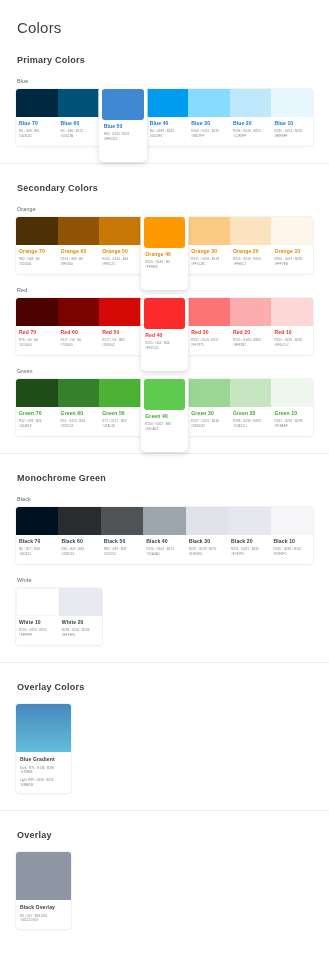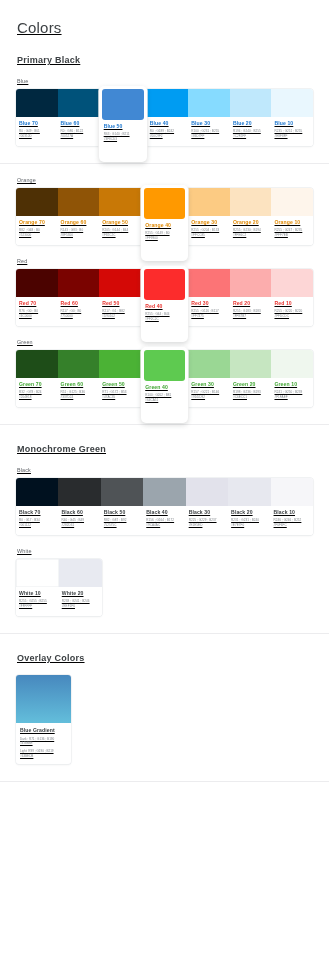--- a/index.html
+++ b/index.html
@@ -152,38 +152,38 @@
     position: absolute; z-index: 41;
     width: 16px; height: 16px;
     border: 1.4px solid #0f0f12;
     background: transparent;
   }
   .notch.tl { top: -8px; left: -8px; border-right: 0; border-bottom: 0; border-top-left-radius: 10px; }
   .notch.tr { top: -8px; right: -8px; border-left: 0; border-bottom: 0; border-top-right-radius: 10px; }
   .notch.bl { bottom: -8px; left: -8px; border-right: 0; border-top: 0; border-bottom-left-radius: 10px; }
   .notch.br { bottom: -8px; right: -8px; border-left: 0; border-top: 0; border-bottom-right-radius: 10px; }
 
-  .scroll-body { width: 100%; height: 100%; overflow: hidden; text-decoration: underline; }
+  .scroll-body { width: 100%; height: 100%; overflow: hidden; }
 </style>
 </head>
 <body>
 
 <div class="screen">
   <div class="notch tl"></div>
   <div class="notch tr"></div>
   <div class="notch bl"></div>
   <div class="notch br"></div>
 
   <div class="scroll-body">
 
     <div class="page-title">Colors</div>
 
     <div id="sections-root">
         <div class="section">
-          <div class="section-heading">Primary Black</div>
+          <div class="section-heading">Primary Colors</div>
           <div class="group-label">Blue</div>
           <div class="ramp">
             <div class="swatch">
               <div class="chip" style="background: rgb(0, 40, 64);"></div>
               <div class="meta">
                 <div class="chip-name" style="color: rgb(28, 118, 206);">Blue 70</div>
                 <div class="chip-rgb">R0 ; G49 ; B61</div>
                 <div class="chip-hex">#00310D</div>
               </div>
             </div>
@@ -232,20 +232,21 @@
               <div class="meta">
                 <div class="chip-name" style="color: rgb(28, 118, 206);">Blue 10</div>
                 <div class="chip-rgb">R235 ; G251 ; B255</div>
                 <div class="chip-hex">#E8F8FF</div>
               </div>
             </div>
           </div>
         </div>
         <div class="divider"></div>
         <div class="section">
+          <div class="section-heading">Secondary Colors</div>
           <div class="group-label">Orange</div>
           <div class="ramp">
             <div class="swatch">
               <div class="chip" style="background: rgb(78, 48, 5);"></div>
               <div class="meta">
                 <div class="chip-name" style="color: rgb(224, 138, 6);">Orange 70</div>
                 <div class="chip-rgb">R82 ; G48 ; B0</div>
                 <div class="chip-hex">#523000</div>
               </div>
             </div>
@@ -509,16 +510,29 @@
                 <div class="single-name">Blue Gradient</div>
                 <div class="single-line spaced">Dark : R71 ; G136 ; B190</div>
                 <div class="single-line">#4788BE</div>
                 <div class="single-line spaced">Light: R99 ; G190 ; B219</div>
                 <div class="single-line">#63BEDB</div>
               </div>
             </div>
           </div>
         </div>
         <div class="divider"></div>
+        <div class="section">
+          <div class="section-heading">Overlay</div>
+          <div style="margin-top: 12px;">
+            <div class="single-card">
+              <div class="single-chip" style="background: rgb(142, 150, 163);"></div>
+              <div class="single-meta">
+                <div class="single-name">Black Overlay</div>
+                <div class="single-line spaced">R0 ; G17 ; B34 60%</div>
+                <div class="single-line">#001122 60%</div>
+              </div>
+            </div>
+          </div>
+        </div>
       </div>
 
   </div>
 </div>
 
 </body></html>

